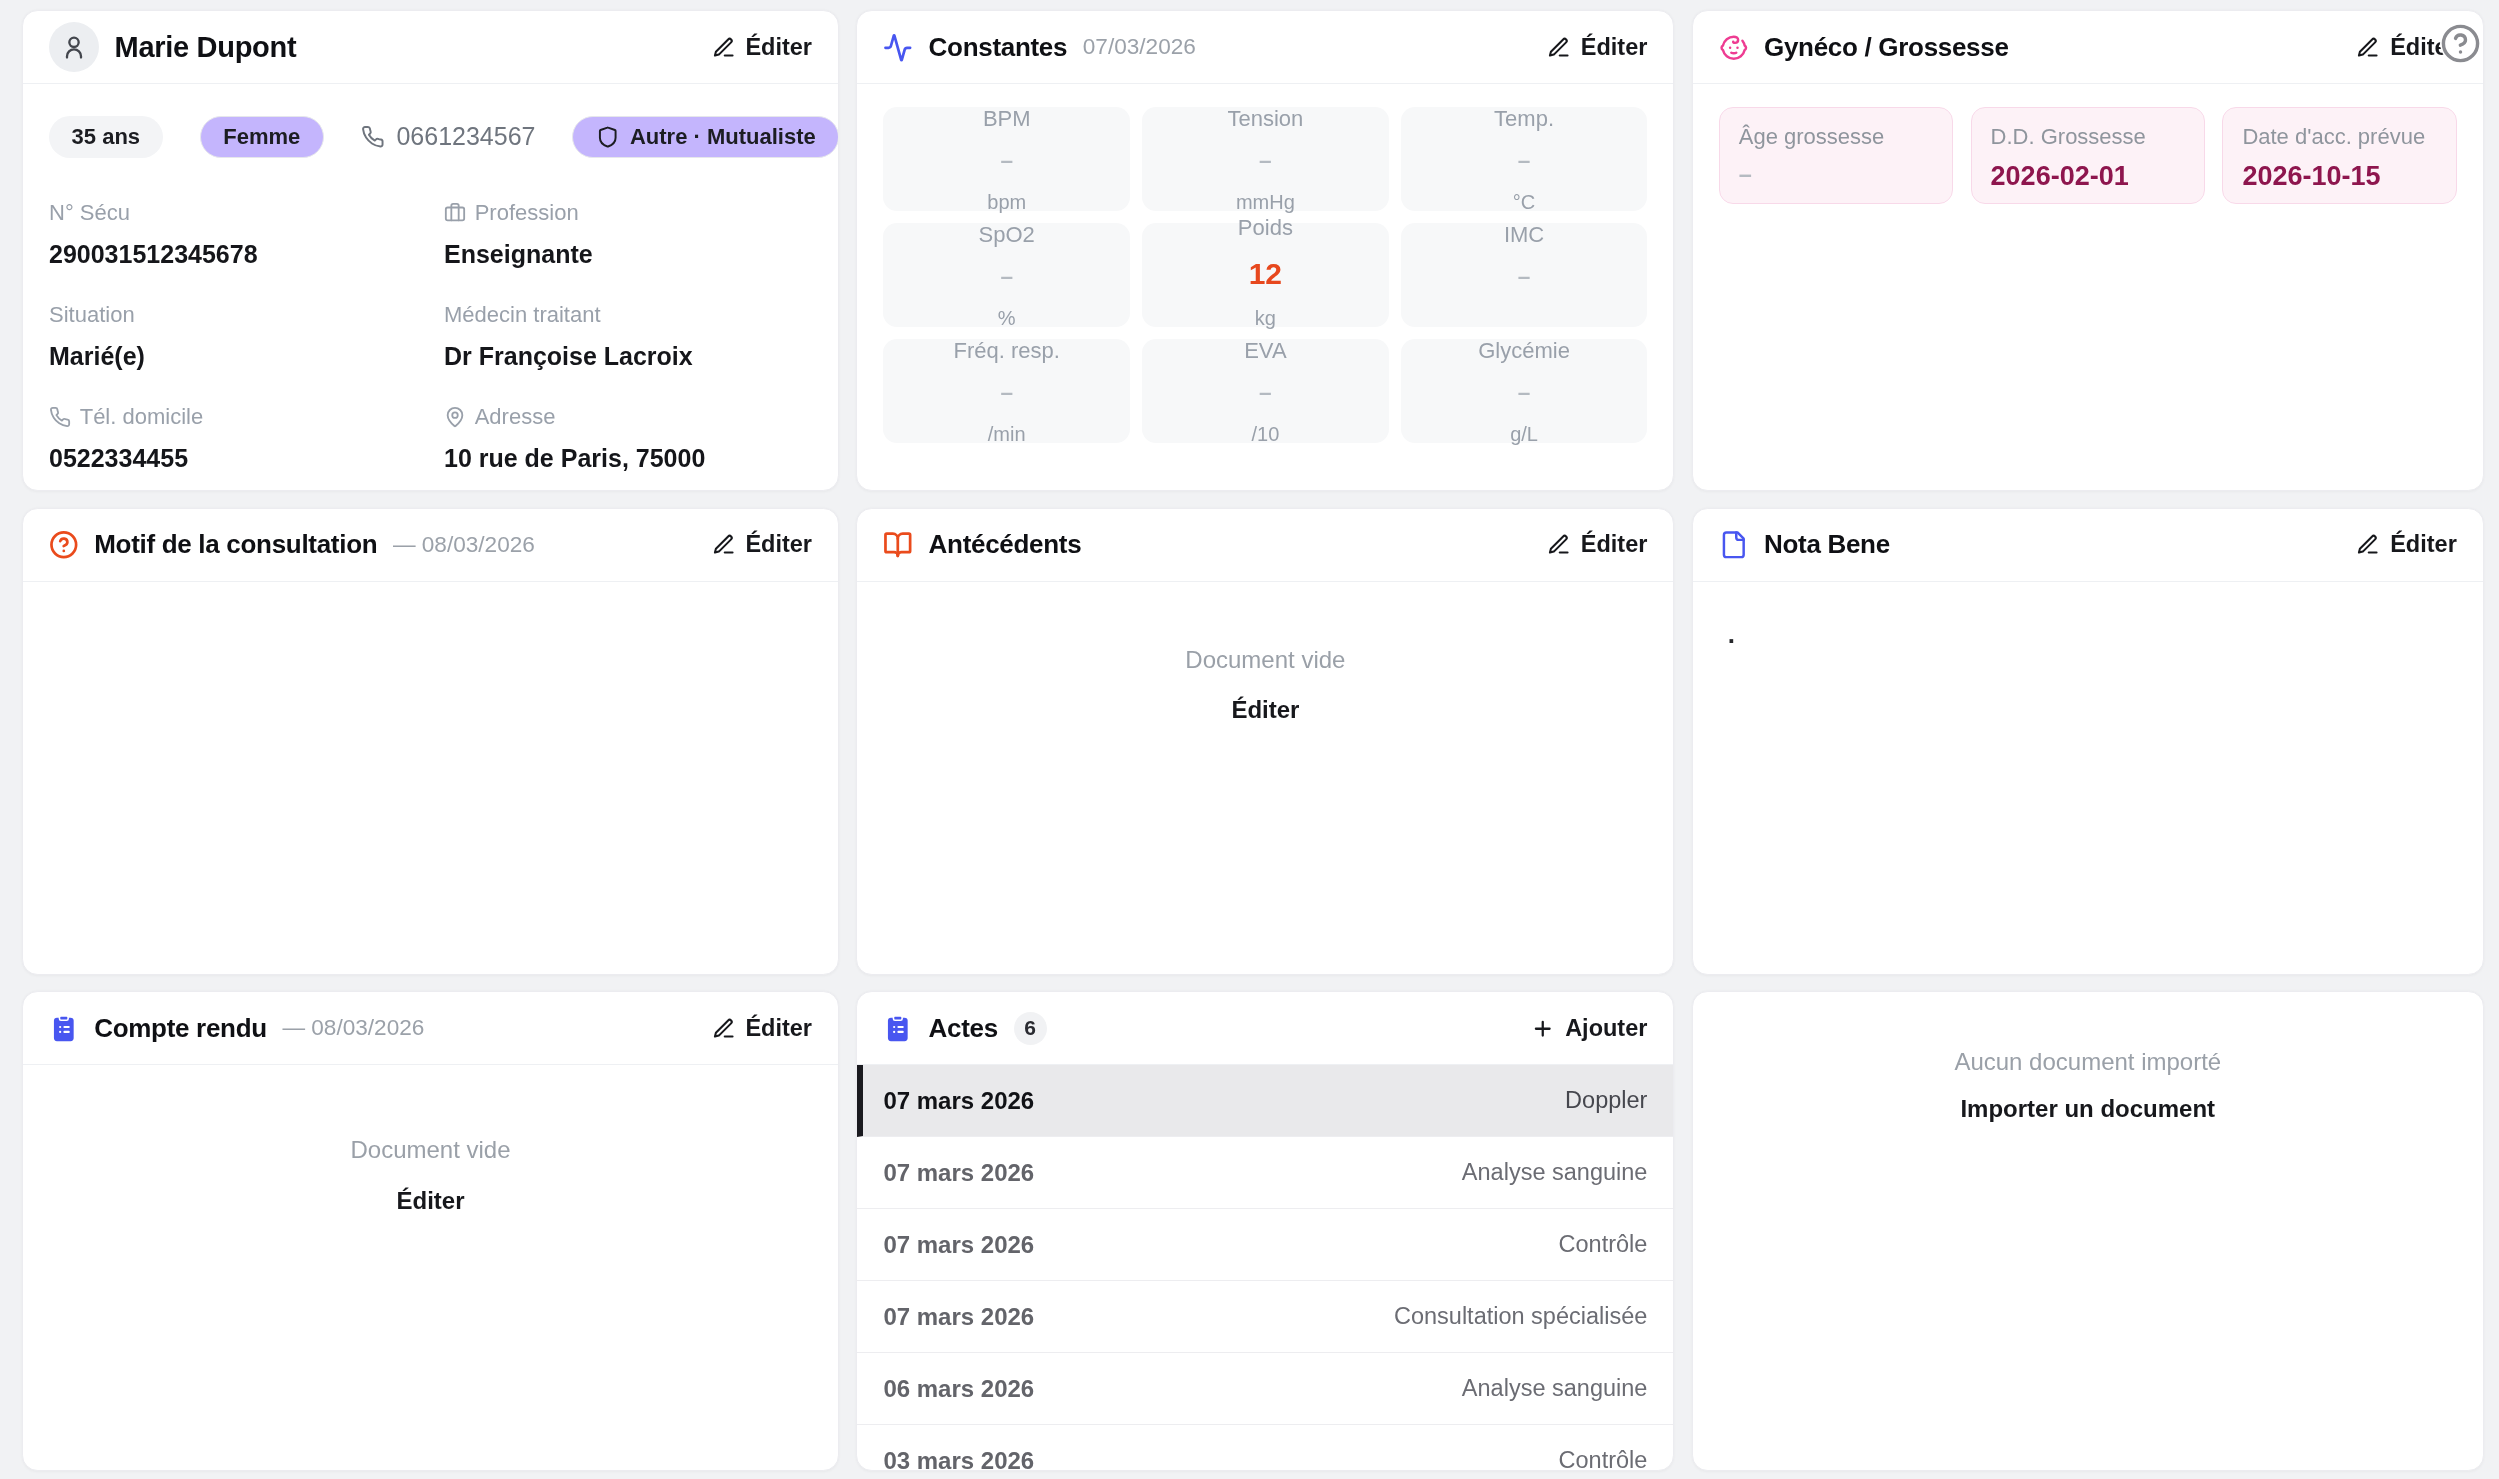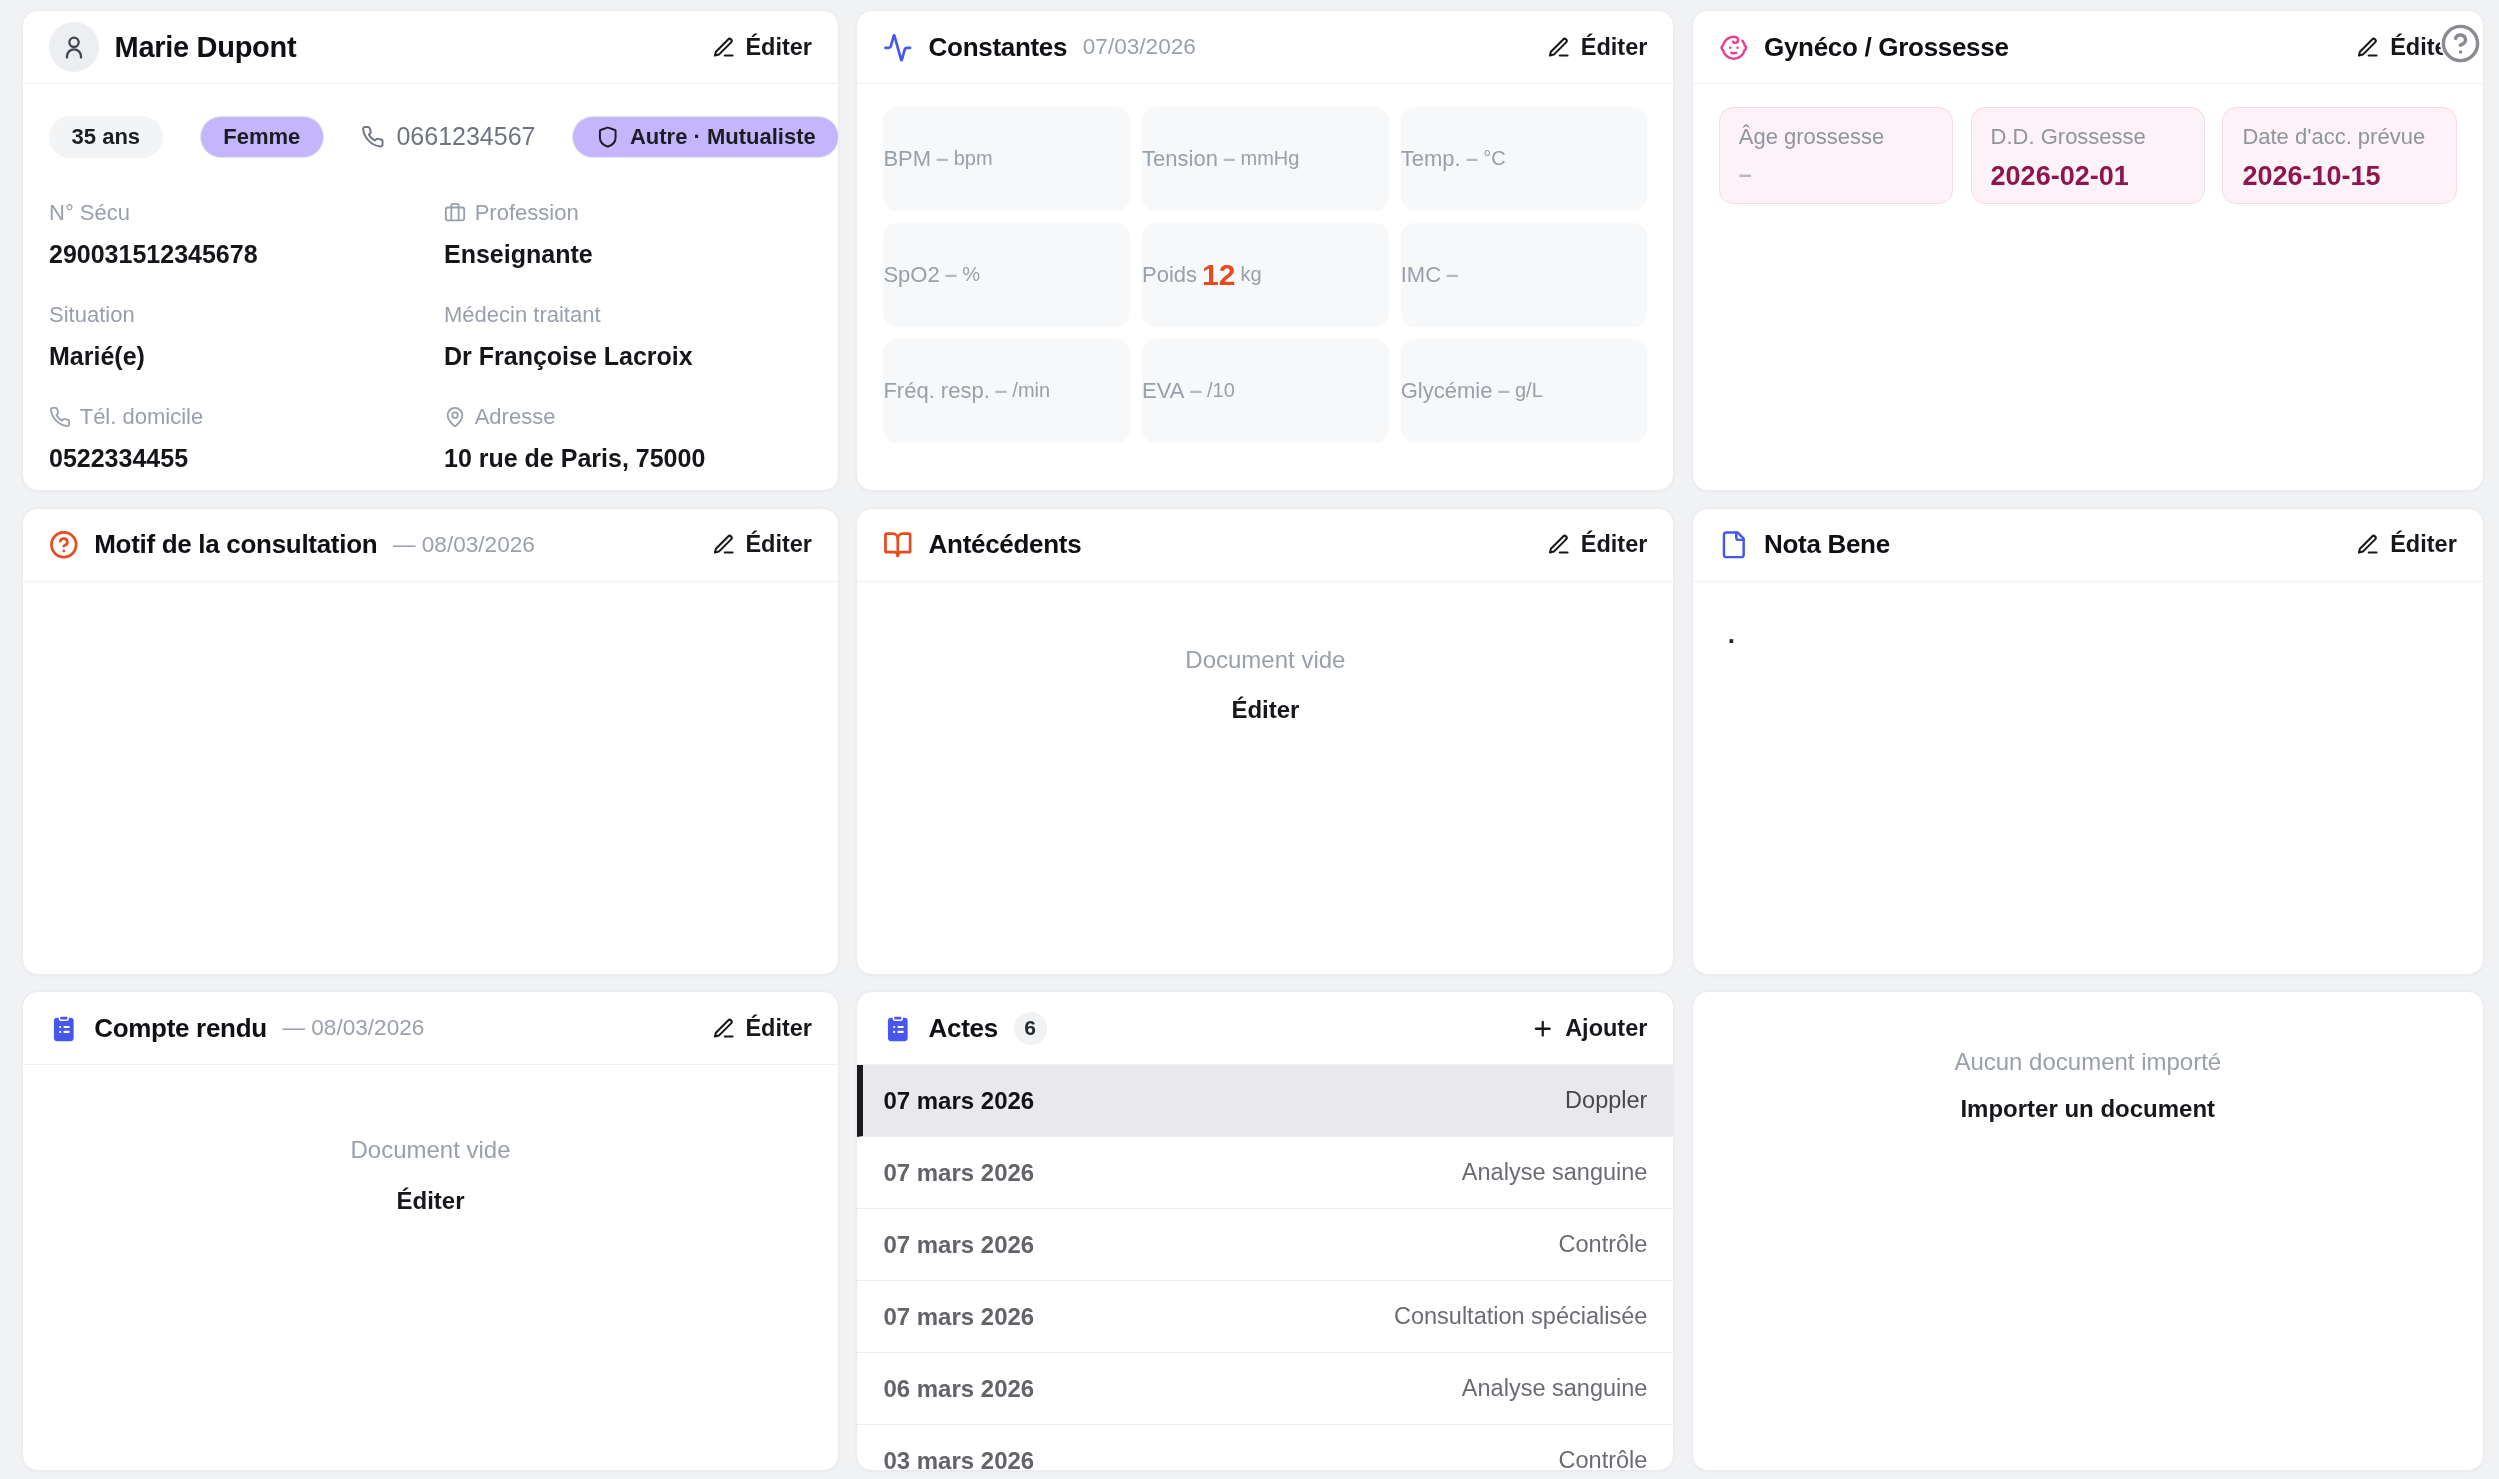--- a/index.html
+++ b/index.html
@@ -34,22 +34,22 @@
   .pill.outline { border:1.7px solid #e6e7eb; background:#c4b5fd; }
   .phone { display:flex; align-items:center; gap:12px; color:#6f757e; font-size:25px; }
   .fields { display:grid; grid-template-columns:395px 1fr; row-gap:33px; }
   .fld .lbl { display:flex; gap:8.7px; align-items:center; font-size:22px; color:#99a0aa;
               margin-bottom:14px; font-weight:500; }
   .fld .val { font-size:25px; font-weight:600; color:#15161a; }
 
   
   .cbody { padding:22.6px 26px; }
   .ctiles { display:grid; grid-template-columns:repeat(3,1fr); gap:12px; }
-  .ctile { background:#f7f8f9; border-radius:14px; height:104px; display:flex; flex-direction:row;
-           align-items:center; justify-content:flex-start; gap:5px; }
+  .ctile { background:#f7f8f9; border-radius:14px; height:104px; display:flex; flex-direction:column;
+           align-items:center; justify-content:flex-end; gap:18px; }
   .ctile .l { font-size:22px; color:#99a0aa; }
   .ctile .v { font-size:22.6px; color:#b4bac1; font-weight:600; line-height:1; }
   .ctile .v.hl { font-size:30px; color:#e7481e; font-weight:800; }
   .ctile .u { font-size:20px; color:#99a0aa; min-height:20px; }
 
   
   .gbody { padding:22.6px 26px; }
   .gtiles { display:flex; gap:17.4px; }
   .gtile { width:245px; height:97px; background:#fdf2f7; border:1.7px solid #f8d9e9; border-radius:14px;
            padding:15.6px 19px; }

